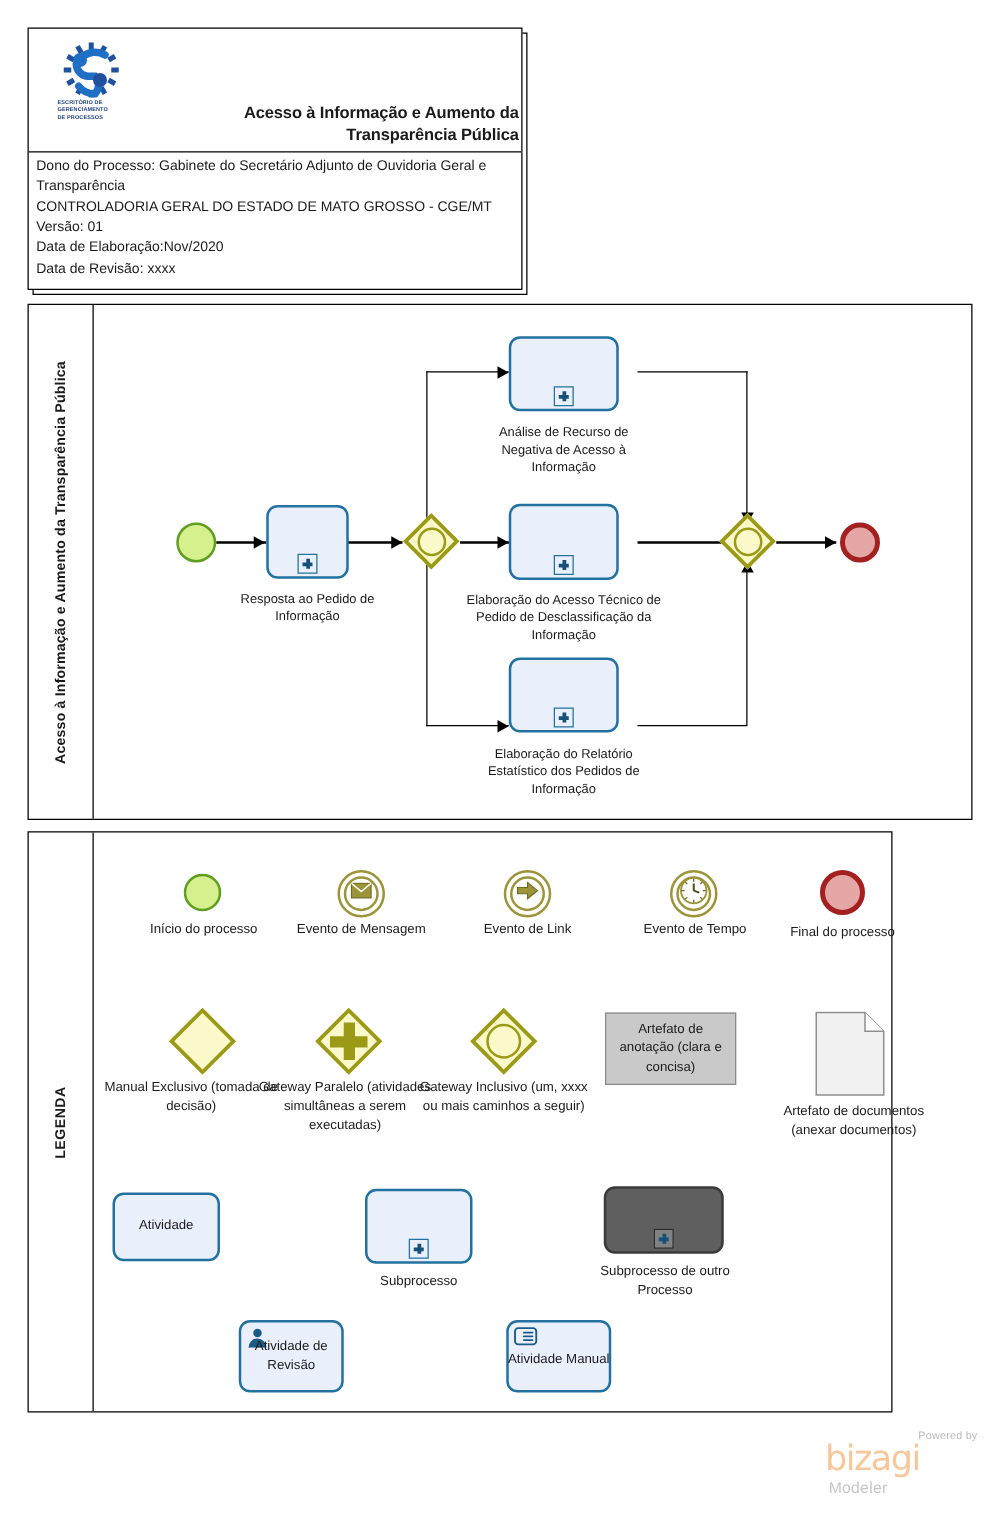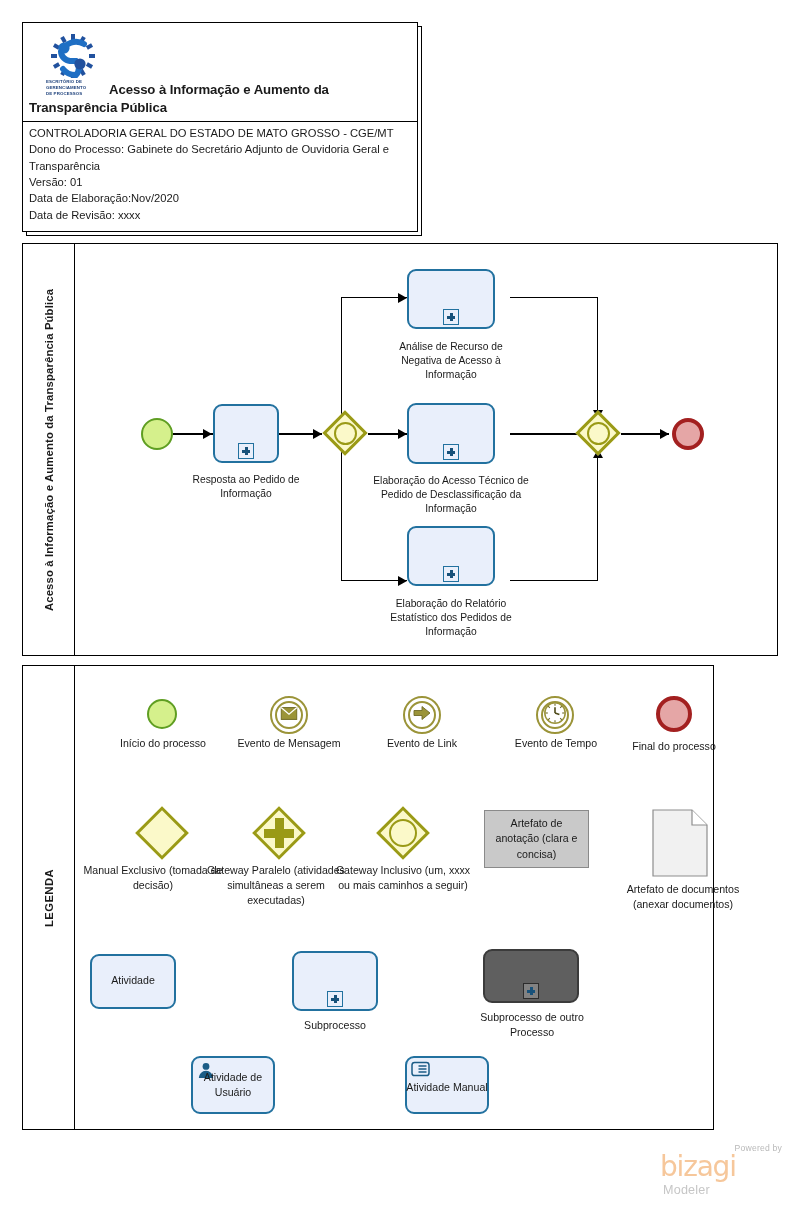--- a/index.html
+++ b/index.html
@@ -23,21 +23,21 @@
   #header-card{z-index:2;}
   #header-title-zone{
     position:relative;height:99px;border-bottom:1px solid #000;box-sizing:border-box;
   }
   #logo{
     position:absolute;left:20px;top:8px;width:60px;height:72px;
   }
   #doc-title{
     position:absolute;left:0px;top:58px;width:392px;
     font-size:13.2px;font-weight:bold;line-height:1.34;
-    text-align:left;padding-left:86px;box-sizing:border-box;
+    text-align:right;padding-left:86px;box-sizing:border-box;
     letter-spacing:-0.1px;
   }
   #doc-title .l2{display:block;margin-left:-86px;padding-left:6px;}
   #header-meta{
     padding:3px 6px 0 6px;font-size:11.2px;line-height:1.46;
   }
   #header-meta div{white-space:normal;}
 
   
   #process-pool{
@@ -210,22 +210,22 @@
       </div>
     </div>
 
     <div id="doc-title">
       <span>Acesso à Informação e Aumento da</span>
       <span class="l2">Transparência Pública</span>
     </div>
   </div>
 
   <div id="header-meta">
+    <div>Dono do Processo: Gabinete do Secretário Adjunto de Ouvidoria Geral e Transparência</div>
     <div>CONTROLADORIA GERAL DO ESTADO DE MATO GROSSO - CGE/MT</div>
-    <div>Dono do Processo: Gabinete do Secretário Adjunto de Ouvidoria Geral e Transparência</div>
     <div>Versão: 01</div>
     <div>Data de Elaboração:Nov/2020</div>
     <div>Data de Revisão: xxxx</div>
   </div>
 </div>
 
 <div class="abs" id="process-pool">
   <div id="pool-lane-label">
     <span>Acesso à Informação e Aumento da Transparência Pública</span>
   </div>
@@ -395,21 +395,21 @@
 
     <div class="task abs" style="left:116px;top:390px;width:84px;height:58px;">
       <div class="abs" style="left:4px;top:3px;">
         <svg width="18" height="18" viewBox="0 0 18 18" aria-hidden="true">
           <circle cx="9" cy="5.4" r="3.4" fill="#1b5c86"></circle>
           <path d="M2.4 17 A6.6 6.6 0 0 1 15.6 17 Z" fill="#1b5c86"></path>
           <path d="M2.4 17 A6.6 6.6 0 0 1 15.6 17" fill="none" stroke="#1b5c86" stroke-width="1.2"></path>
         </svg>
       </div>
     </div>
-    <div class="lg-cap" style="left:111px;top:404px;width:94px;">Atividade de Usuário</div>
+    <div class="lg-cap" style="left:111px;top:404px;width:94px;">Atividade de Revisão</div>
 
     <div class="task abs" style="left:330px;top:390px;width:84px;height:58px;">
       <div class="abs" style="left:4px;top:3px;">
         <svg width="20" height="17" viewBox="0 0 20 17" aria-hidden="true">
           <rect x="1" y="1.5" width="17" height="13" rx="2.6" fill="none" stroke="#1b5c86" stroke-width="1.5"></rect>
           <g stroke="#1b5c86" stroke-width="1.4" stroke-linecap="round">
             <line x1="8" y1="5" x2="15" y2="5"></line>
             <line x1="8" y1="8" x2="15" y2="8"></line>
             <line x1="8" y1="11" x2="15" y2="11"></line>
           </g>

